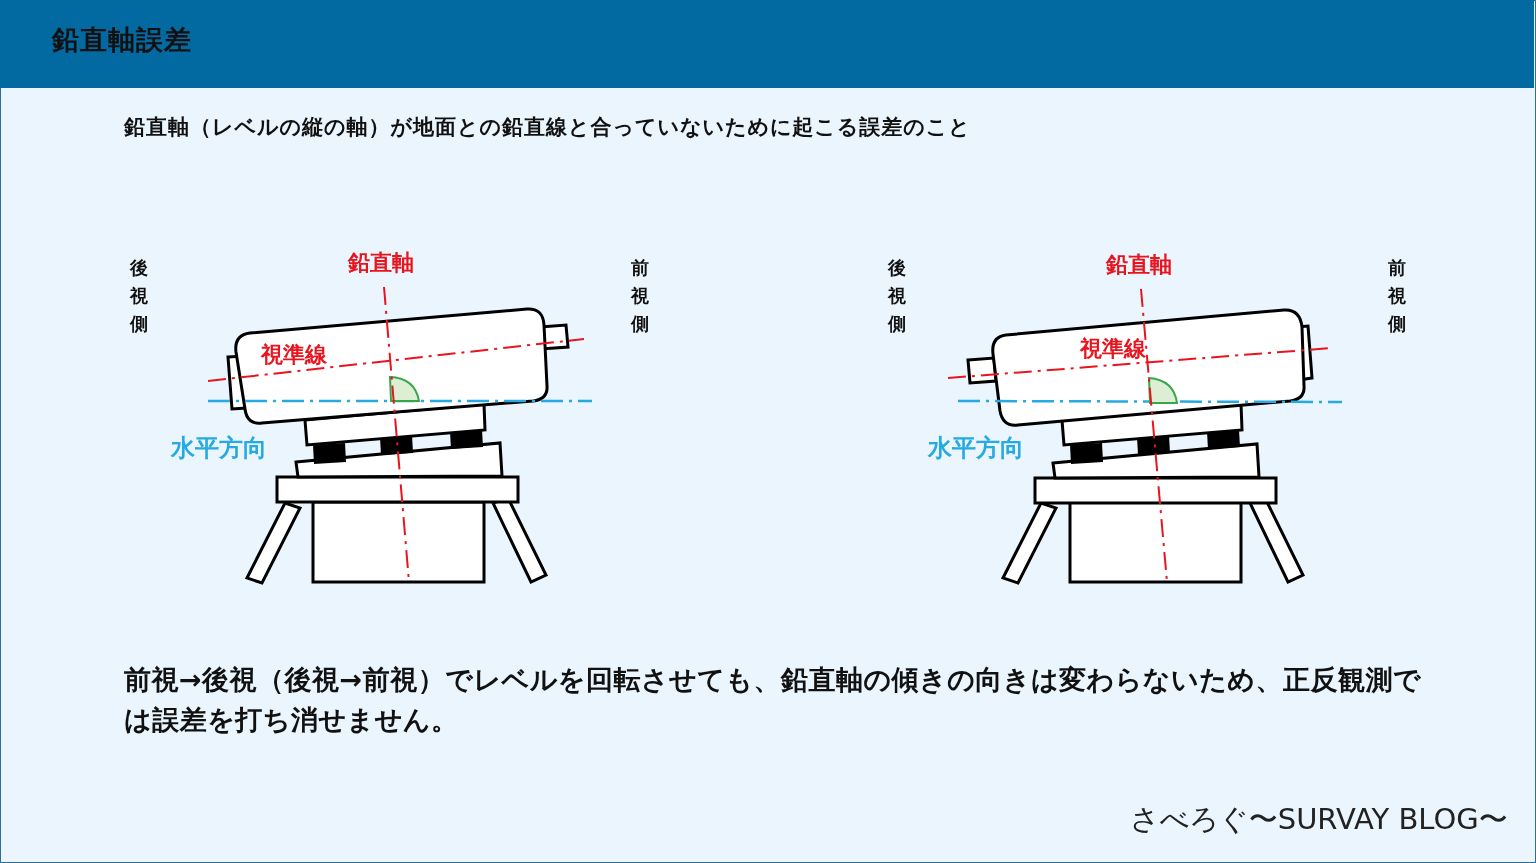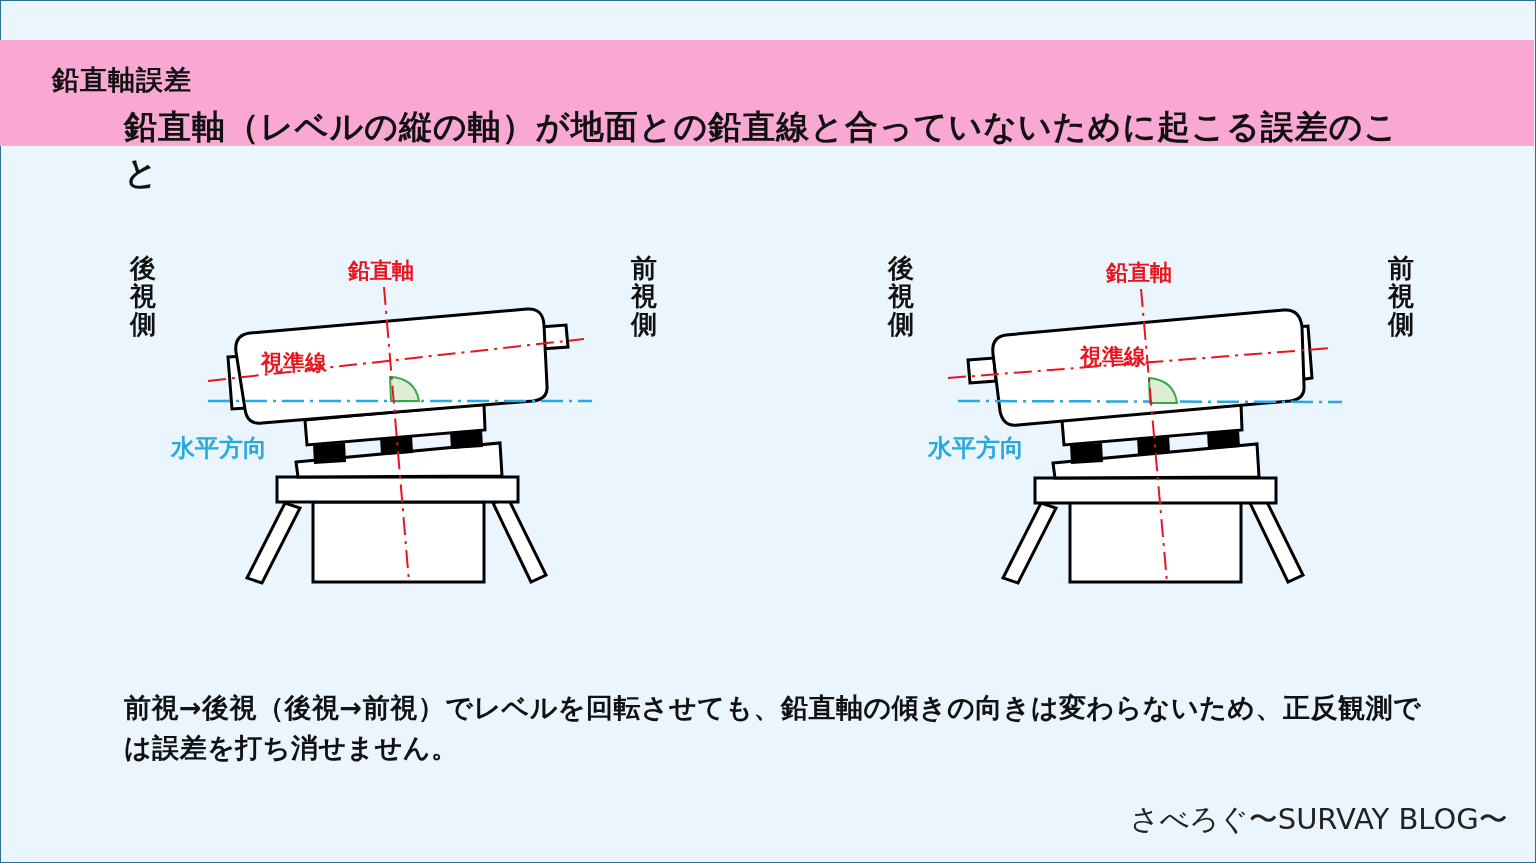--- a/index.html
+++ b/index.html
@@ -1,24 +1,24 @@
 <!DOCTYPE html>
 <html><head>
 <meta charset="utf-8">
 <style>
   html, body { margin:0; padding:0; }
   body { width:1536px; height:863px; position:relative; overflow:hidden; background:#e9f5fc; font-family:"DejaVu Sans","Liberation Sans",sans-serif; }
   .frame { position:absolute; left:0; top:0; width:1534px; height:861px; border:1px solid #2a6e9a; background:#eaf5fd; }
-  .header { position:absolute; left:0; top:0; width:1534px; height:106px; background:#f9a8d4;margin-top:40px; }
+  .header { position:absolute; left:0; top:0; width:1534px; height:88px; background:#0369a1; }
   .header-title { position:absolute; left:52px; top:22px; font-size:27px; font-weight:bold; color:#111; letter-spacing:1px; }
-  .lead { position:absolute; left:124px; top:104px; width:1300px; font-size:33px; font-weight:bold; color:#111; line-height:46px; letter-spacing:1px; }
-  .note { position:absolute; left:124px; top:660px; width:1300px; font-size:27px; font-weight:bold; color:#111; line-height:40px; letter-spacing:0.5px;margin-top:28px; }
+  .lead { position:absolute; left:124px; top:104px; width:1300px; font-size:21px; font-weight:bold; color:#111; line-height:46px; letter-spacing:1px; }
+  .note { position:absolute; left:124px; top:660px; width:1300px; font-size:27px; font-weight:bold; color:#111; line-height:40px; letter-spacing:0.5px; }
   .footer { position:absolute; left:1130px; top:800px; font-size:29px; color:#222; font-family:"DejaVu Sans","Liberation Sans",sans-serif; }
-  .vlabel { position:absolute; width:34px; font-size:26px; font-weight:bold; color:#111; line-height:28px; text-align:right; }
-  .lbl-red { position:absolute; font-size:22px; font-weight:bold; color:#e8141e;margin-top:8px; }
+  .vlabel { position:absolute; width:34px; font-size:18px; font-weight:bold; color:#111; line-height:28px; text-align:center; }
+  .lbl-red { position:absolute; font-size:22px; font-weight:bold; color:#e8141e; }
   .lbl-blue { position:absolute; font-size:24px; font-weight:bold; color:#27a9e1; }
   svg.diagram { position:absolute; }
 </style>
 </head>
 <body>
 
 <div class="frame"></div>
 <div class="header">
   <div class="header-title">鉛直軸誤差</div>
 </div>

